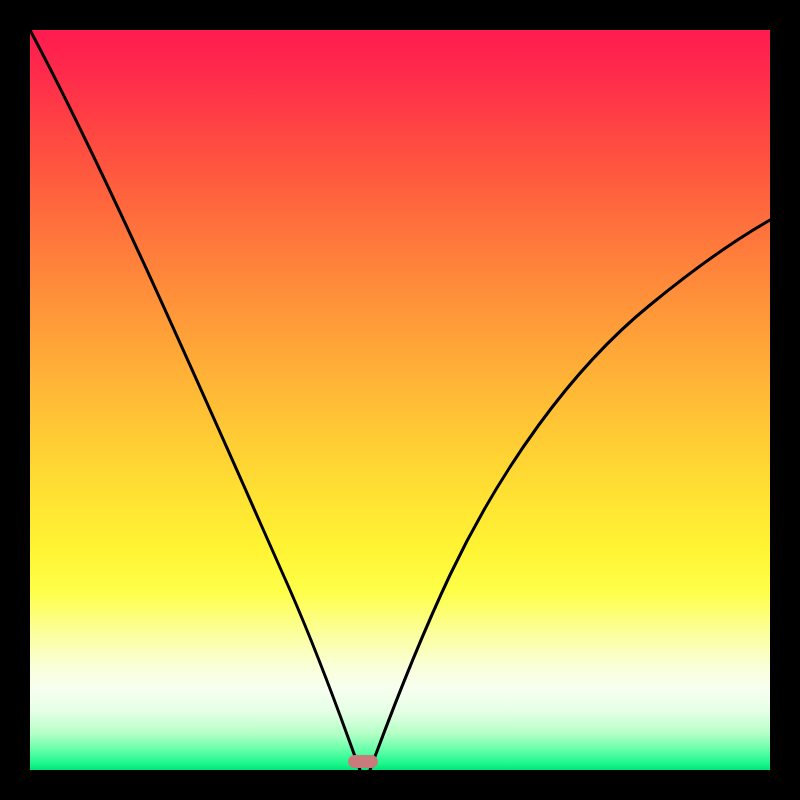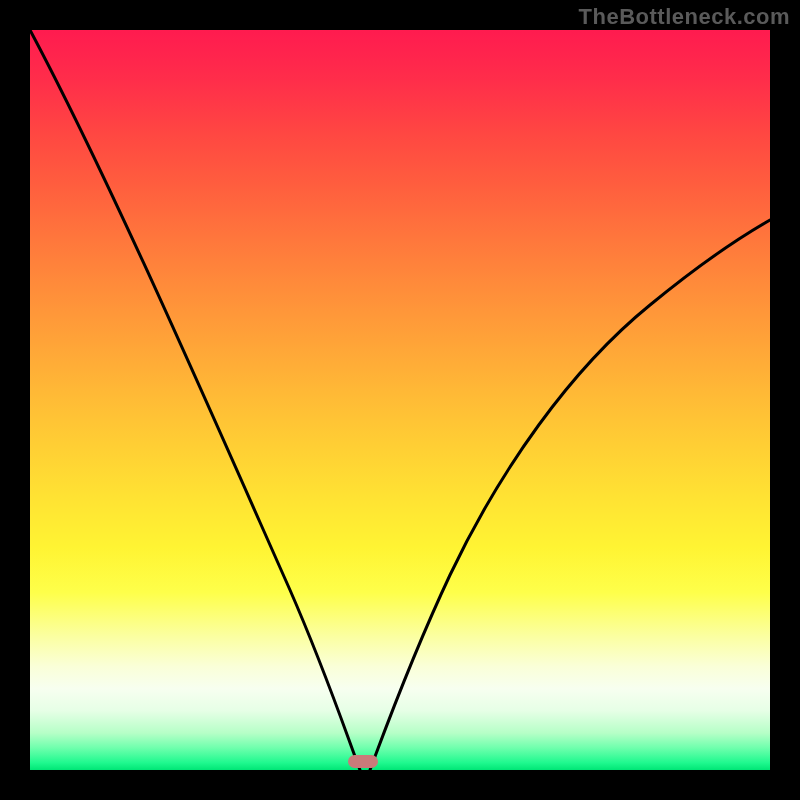--- a/index.html
+++ b/index.html
@@ -73,21 +73,20 @@
     height: 13px;
     border-radius: 7px;
     z-index: 5;
   }
 </style>
 </head>
 <body>
 
 <div class="frame">
 
-  <div class="watermark">TheBottleneck.com</div>
 
   <div class="plot-area">
 
     <div class="gradient-bg"></div>
 
     <svg class="curve" viewBox="0 0 740 740" preserveAspectRatio="none">
       <path d="M 0 0
                C 80 150, 180 380, 260 560
                C 295 640, 315 700, 330 740" fill="none" stroke="#000" stroke-width="3" stroke-linecap="round"></path>
       <path d="M 340 740

